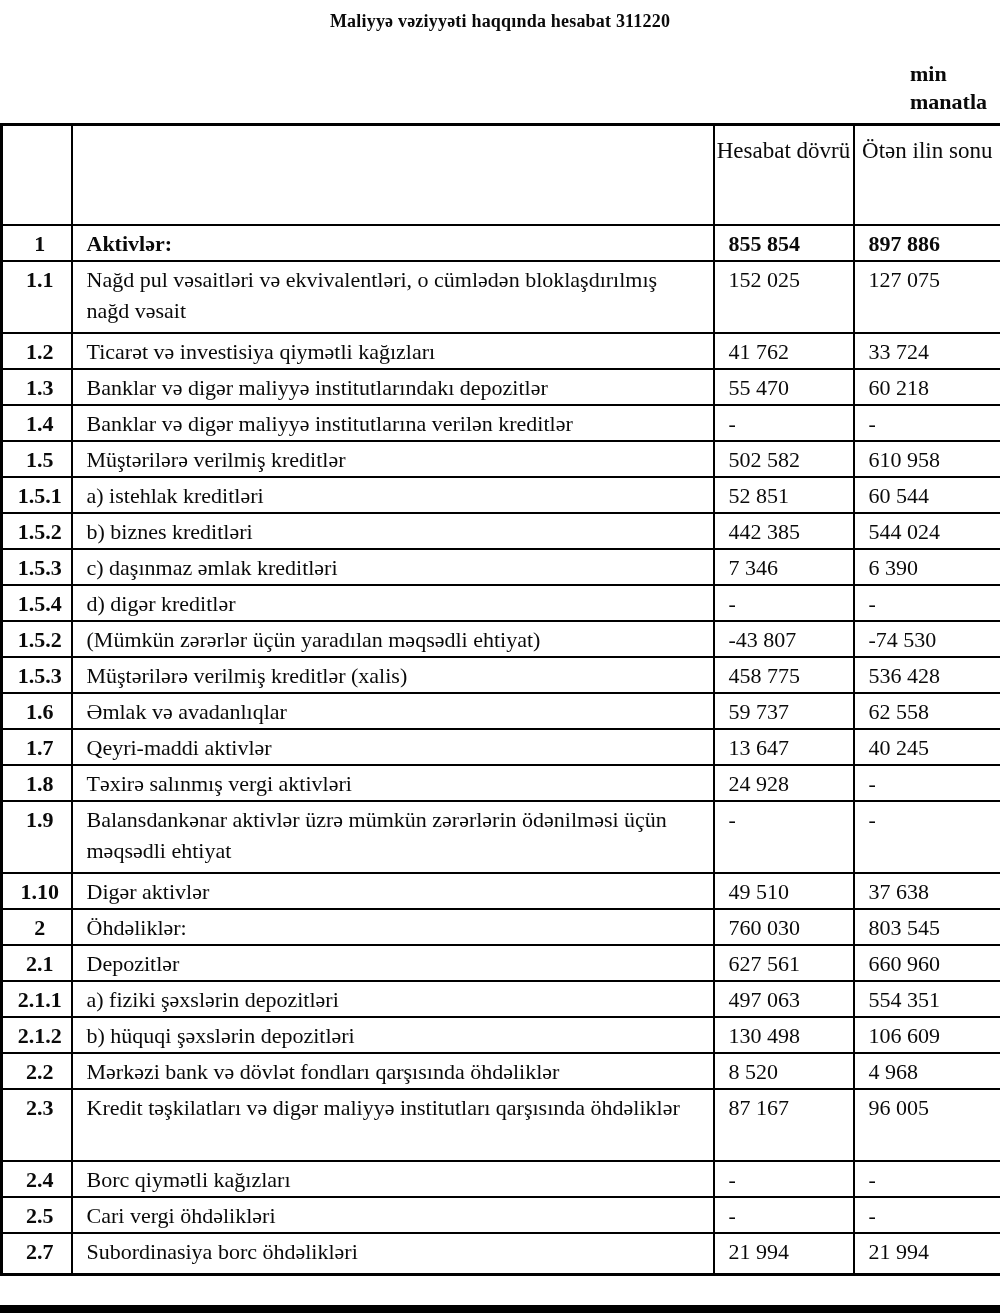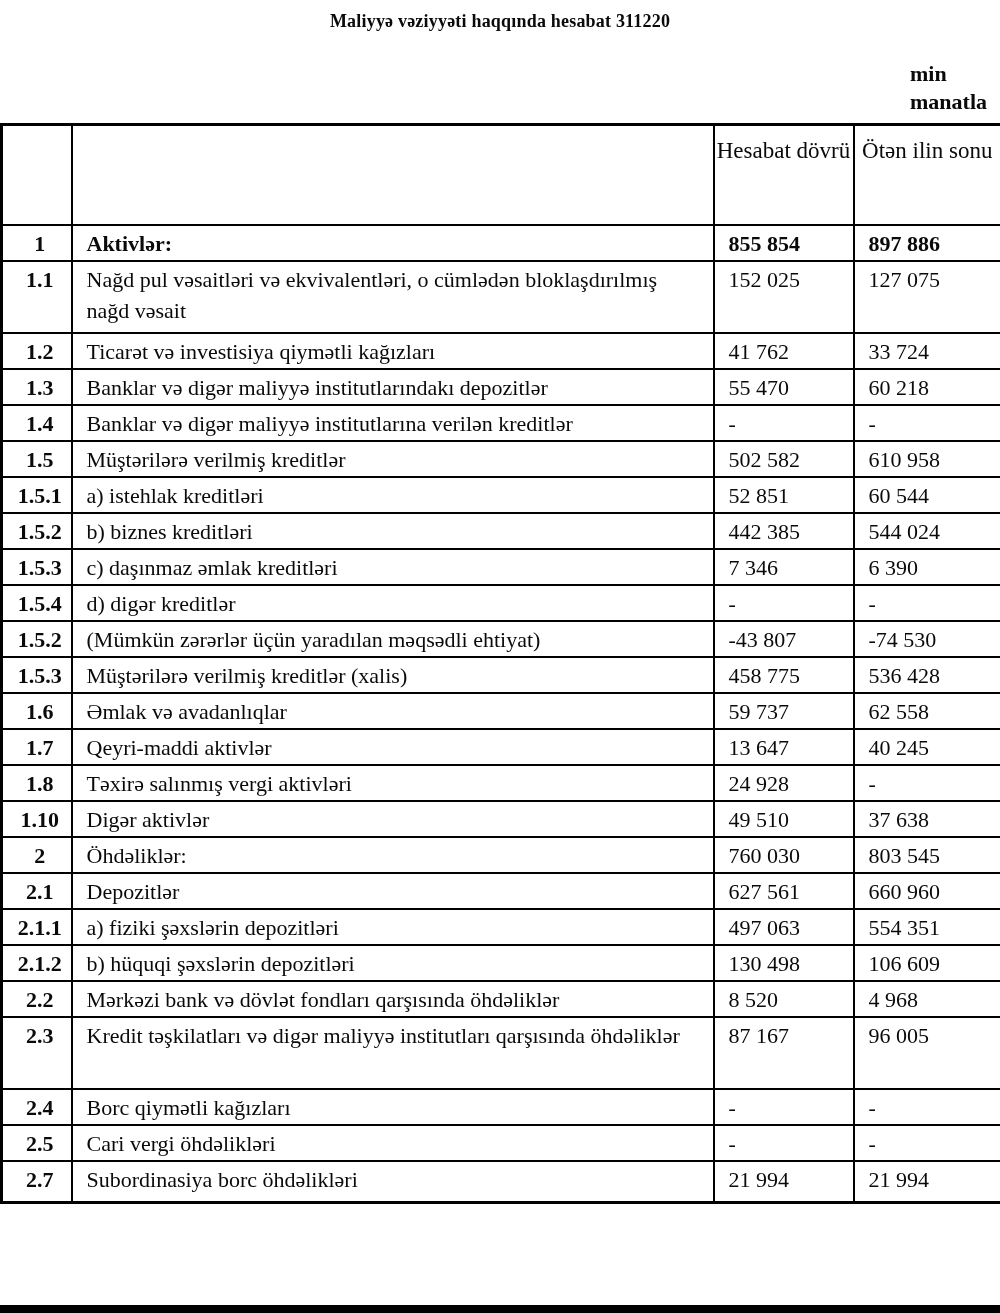--- a/index.html
+++ b/index.html
@@ -190,20 +190,26 @@
           <td class="desc">Qeyri-maddi aktivlər</td>
           <td class="current">13 647</td>
           <td class="previous">40 245</td>
         </tr>
         <tr class="h-normal">
           <td class="num">1.8</td>
           <td class="desc">Təxirə salınmış vergi aktivləri</td>
           <td class="current">24 928</td>
           <td class="previous">-</td>
         </tr>
+        <tr class="h-tall">
+          <td class="num">1.9</td>
+          <td class="desc">Balansdankənar aktivlər üzrə mümkün zərərlərin ödənilməsi üçün məqsədli ehtiyat</td>
+          <td class="current">-</td>
+          <td class="previous">-</td>
+        </tr>
         <tr class="h-normal">
           <td class="num">1.10</td>
           <td class="desc">Digər aktivlər</td>
           <td class="current">49 510</td>
           <td class="previous">37 638</td>
         </tr>
         <tr class="h-normal emph-label">
           <td class="num">2</td>
           <td class="desc">Öhdəliklər:</td>
           <td class="current">760 030</td>

